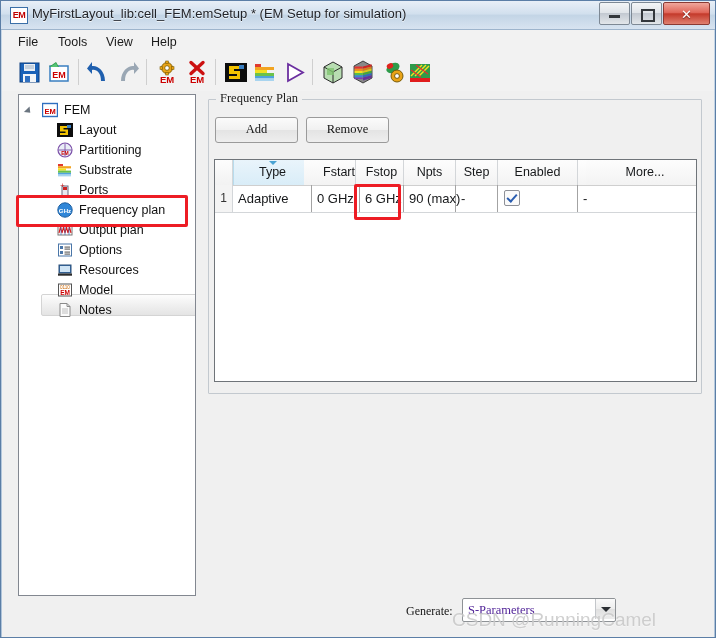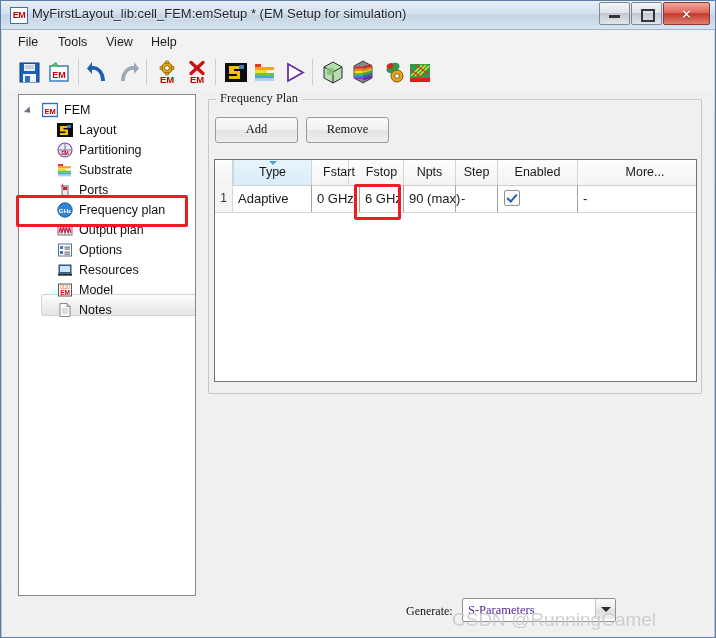--- a/index.html
+++ b/index.html
@@ -567,21 +567,21 @@
     <div class="btn" style="left:213px;top:26px;width:81px;">Add</div>
 
     <div class="tablewrap">
 
       <div class="thead">
         <div class="th rownumh" style="left:0px;width:18px;"></div>
         <div class="th sorted" style="left:18px;width:79px;">
           <span class="sort-arrow"></span>
           <span>Type</span>
         </div>
-        <div class="th" style="left:108px;width:26px;text-align:right;">Fstart</div>
+        <div class="th" style="left:89px;width:52px;text-align:right;">Fstart</div>
         <div class="th" style="left:145px;width:44px;">Fstop</div>
         <div class="th" style="left:189px;width:52px;">Npts</div>
         <div class="th" style="left:241px;width:42px;">Step</div>
         <div class="th" style="left:283px;width:80px;">Enabled</div>
         <div class="th" style="left:371px;width:118px;border-right:none;">More...</div>
       </div>
 
       <div class="trow">
         <div class="td rownum" style="left:0px;width:18px;">1</div>
         <div class="td" style="left:18px;width:79px;">Adaptive</div>

